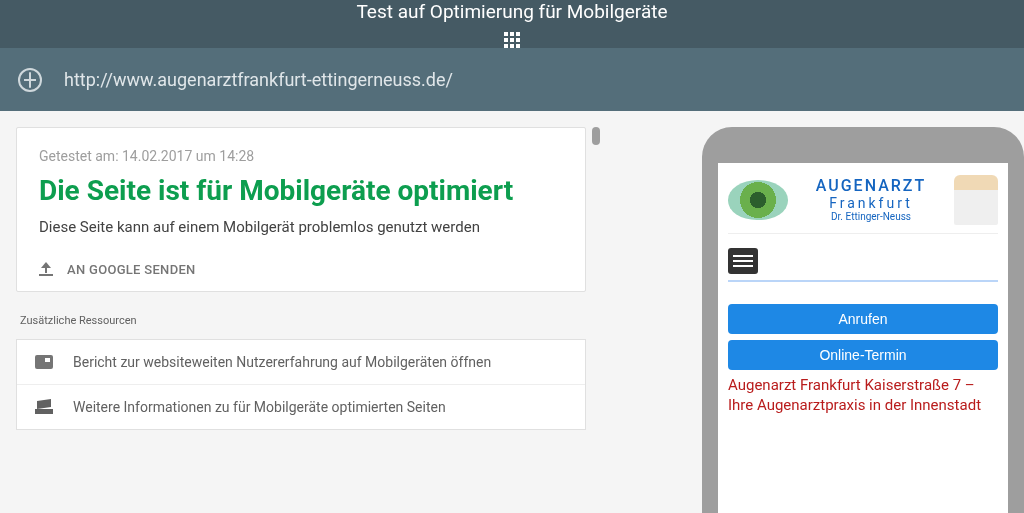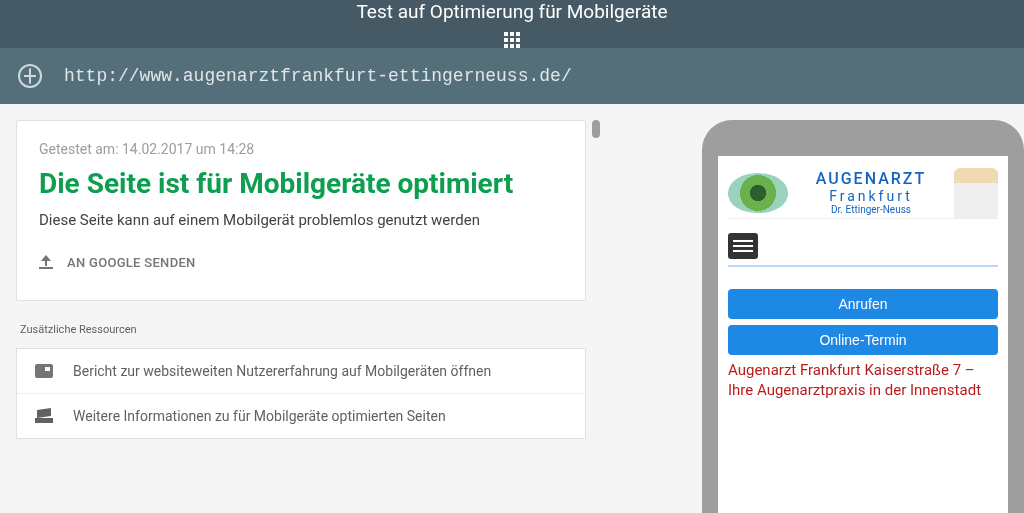--- a/index.html
+++ b/index.html
@@ -1,28 +1,28 @@
 <!DOCTYPE html>
 <html><head>
 <meta charset="utf-8">
 <style>
 * { box-sizing: border-box; margin: 0; padding: 0; }
 body { font-family: Roboto, Arial, sans-serif; background: #f5f5f5; width: 1024px; height: 513px; overflow: hidden; }
 .header { background: #455a64; color: #fff; height: 48px; display: flex; align-items: center; padding: 0 18px; justify-content: space-between; flex-direction: column; }
 .header h1 { font-size: 19px; font-weight: 400; }
 .apps-grid { display: grid; grid-template-columns: repeat(3, 4px); grid-template-rows: repeat(3, 4px); gap: 2px; }
 .apps-grid span { background: #fff; width: 4px; height: 4px; }
-.urlbar { background: #546e7a; height: 56px; display: flex; align-items: center; padding: 16px 18px; font-family: Liberation Mono, monospace; }
+.urlbar { background: #546e7a; height: 63px; display: flex; align-items: center; padding: 16px 18px; }
 .urlbar .circle { width: 24px; height: 24px; border: 2px solid #cfd8dc; border-radius: 50%; position: relative; margin-right: 22px; flex: none; }
 .urlbar .circle::before { content: ""; position: absolute; left: 4px; right: 4px; top: 9px; height: 2px; background: #cfd8dc; }
 .urlbar .circle::after { content: ""; position: absolute; top: 2px; bottom: 2px; left: 9px; width: 2px; background: #cfd8dc; border-radius: 2px; }
 .urlbar .url { color: #e0e6e9; font-size: 18px; }
 .content { display: flex; padding: 16px 0 0 16px; gap: 40px; height: calc(513px - 104px); }
 .left { width: 570px; position: relative; }
-.card { background: #fff; border: 1px solid #e0e0e0; border-radius: 2px; padding: 20px 22px 30px; }
+.card { background: #fff; border: 1px solid #e0e0e0; border-radius: 2px; padding: 20px 22px 14px; }
 .tested { color: #9e9e9e; font-size: 14px; margin-bottom: 10px; }
 .headline { color: #0d9e4f; font-size: 28px; font-weight: 700; line-height: 1.2; margin-bottom: 10px; }
 .sub { color: #424242; font-size: 15px; margin-bottom: 26px; }
 .send { display: flex; align-items: center; gap: 14px; color: #757575; font-size: 13px; font-weight: 500; letter-spacing: .3px; cursor: pointer; }
 .upload-icon { width: 14px; height: 14px; position: relative; }
 .upload-icon::before { content: ""; position: absolute; bottom: 0; left: 0; right: 0; height: 2px; background: #757575; }
 .upload-icon::after { content: ""; position: absolute; left: 6px; top: 2px; width: 2px; height: 9px; background: #757575; }
 .upload-icon .arr { position: absolute; left: 2px; top: 0; width: 0; height: 0; border-left: 5px solid transparent; border-right: 5px solid transparent; border-bottom: 6px solid #757575; }
 .section-title { color: #616161; font-size: 11px; margin: 22px 4px 12px; }
 .res { background: #fff; border: 1px solid #e0e0e0; }
@@ -31,21 +31,21 @@
 .res-item .ic { width: 18px; height: 14px; background: #757575; border-radius: 2px; position: relative; flex: none; }
 .res-item .ic::after { content: ""; position: absolute; left: 10px; top: 3px; width: 5px; height: 4px; background: #fff; }
 .res-item .ic2 { width: 18px; height: 14px; position: relative; flex: none; }
 .res-item .ic2 .cap { position: absolute; top: 0; left: 2px; width: 14px; height: 8px; background: #616161; transform: skewY(-8deg); }
 .res-item .ic2 .base { position: absolute; bottom: 0; left: 0; width: 18px; height: 5px; background: #616161; }
 .scrollbar { position: absolute; right: -14px; top: 0; width: 8px; height: 100%; }
 .scrollbar .track { position: absolute; inset: 0; background: transparent; }
 .scrollbar .thumb { position: absolute; top: 0; width: 8px; height: 18px; background: #9e9e9e; border-radius: 4px; }
 .phone { margin-left: auto; width: 322px; background: #9e9e9e; border-radius: 30px 30px 0 0; padding: 36px 16px 0; height: 100%; }
 .screen { background: #fff; height: 100%; padding: 12px 10px; overflow: hidden; }
-.logo-row { display: flex; align-items: center; gap: 6px; border-bottom: 1px solid #eee; }
+.logo-row { display: flex; align-items: center; gap: 6px; border-bottom: 1px solid #eee; padding-bottom: 8px; }
 .eye { width: 60px; height: 40px; background: radial-gradient(circle at 50% 50%, #2c5f2d 0 8px, #6ab04c 8px 18px, #9ad3bc 18px 100%); border-radius: 50% 50% 48% 48%; flex: none; }
 .brand { flex: 1; text-align: center; line-height: 1.15; }
 .brand .a { color: #1565c0; font-size: 16px; letter-spacing: 2px; font-weight: 500; }
 .brand .f { color: #1565c0; font-size: 14px; letter-spacing: 3px; }
 .brand .d { color: #1565c0; font-size: 10px; }
 .doc { width: 44px; height: 50px; background: linear-gradient(180deg,#f0d9b5 0 30%, #efefef 30% 100%); border-radius: 6px 6px 2px 2px; flex: none; }
 .menu-btn { margin: 14px 0 6px; width: 30px; height: 26px; background: #333; border-radius: 3px; display: flex; flex-direction: column; justify-content: center; gap: 3px; padding: 0 5px; }
 .menu-btn span { height: 2px; background: #fff; }
 .divider { height: 2px; background: #1a73e8; margin-bottom: 22px; opacity: .3; }
 .mbtn { display: block; width: 100%; background: #1e88e5; color: #fff; border: none; border-radius: 4px; padding: 7px 0; font-size: 14px; margin-bottom: 6px; cursor: pointer; }

